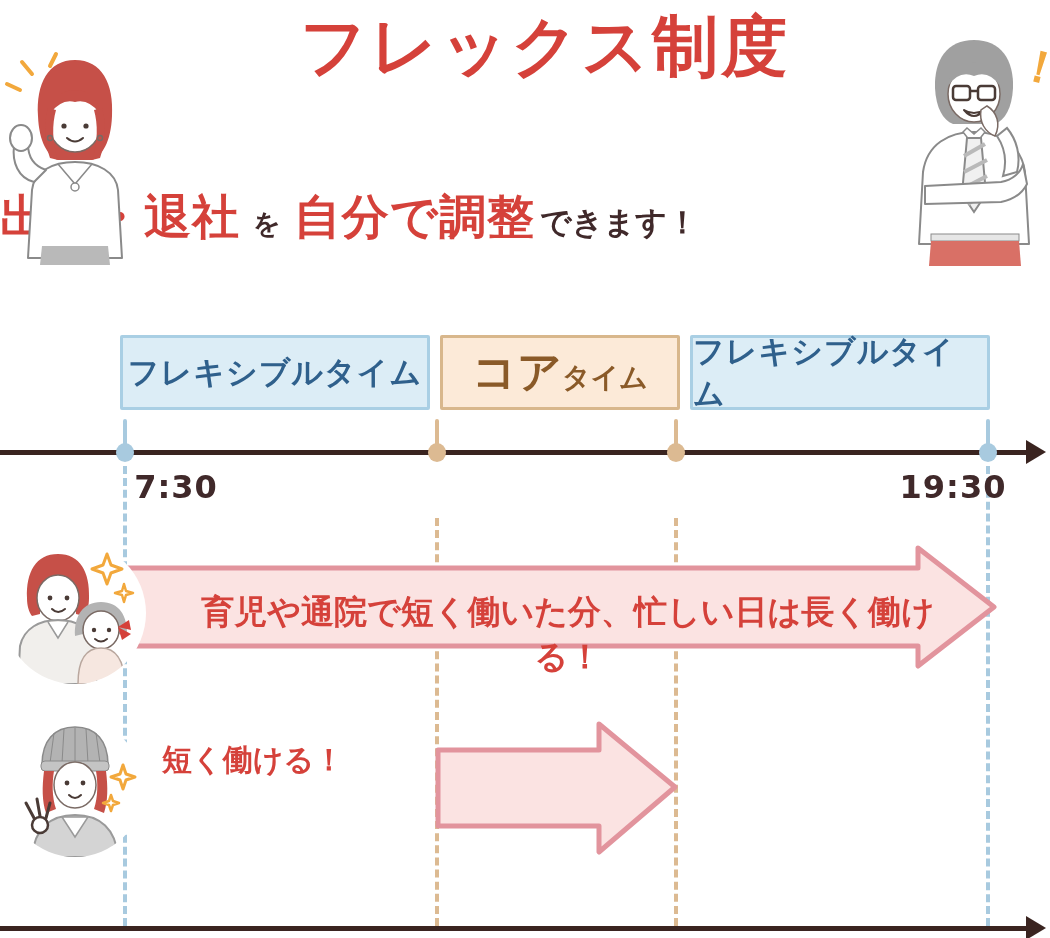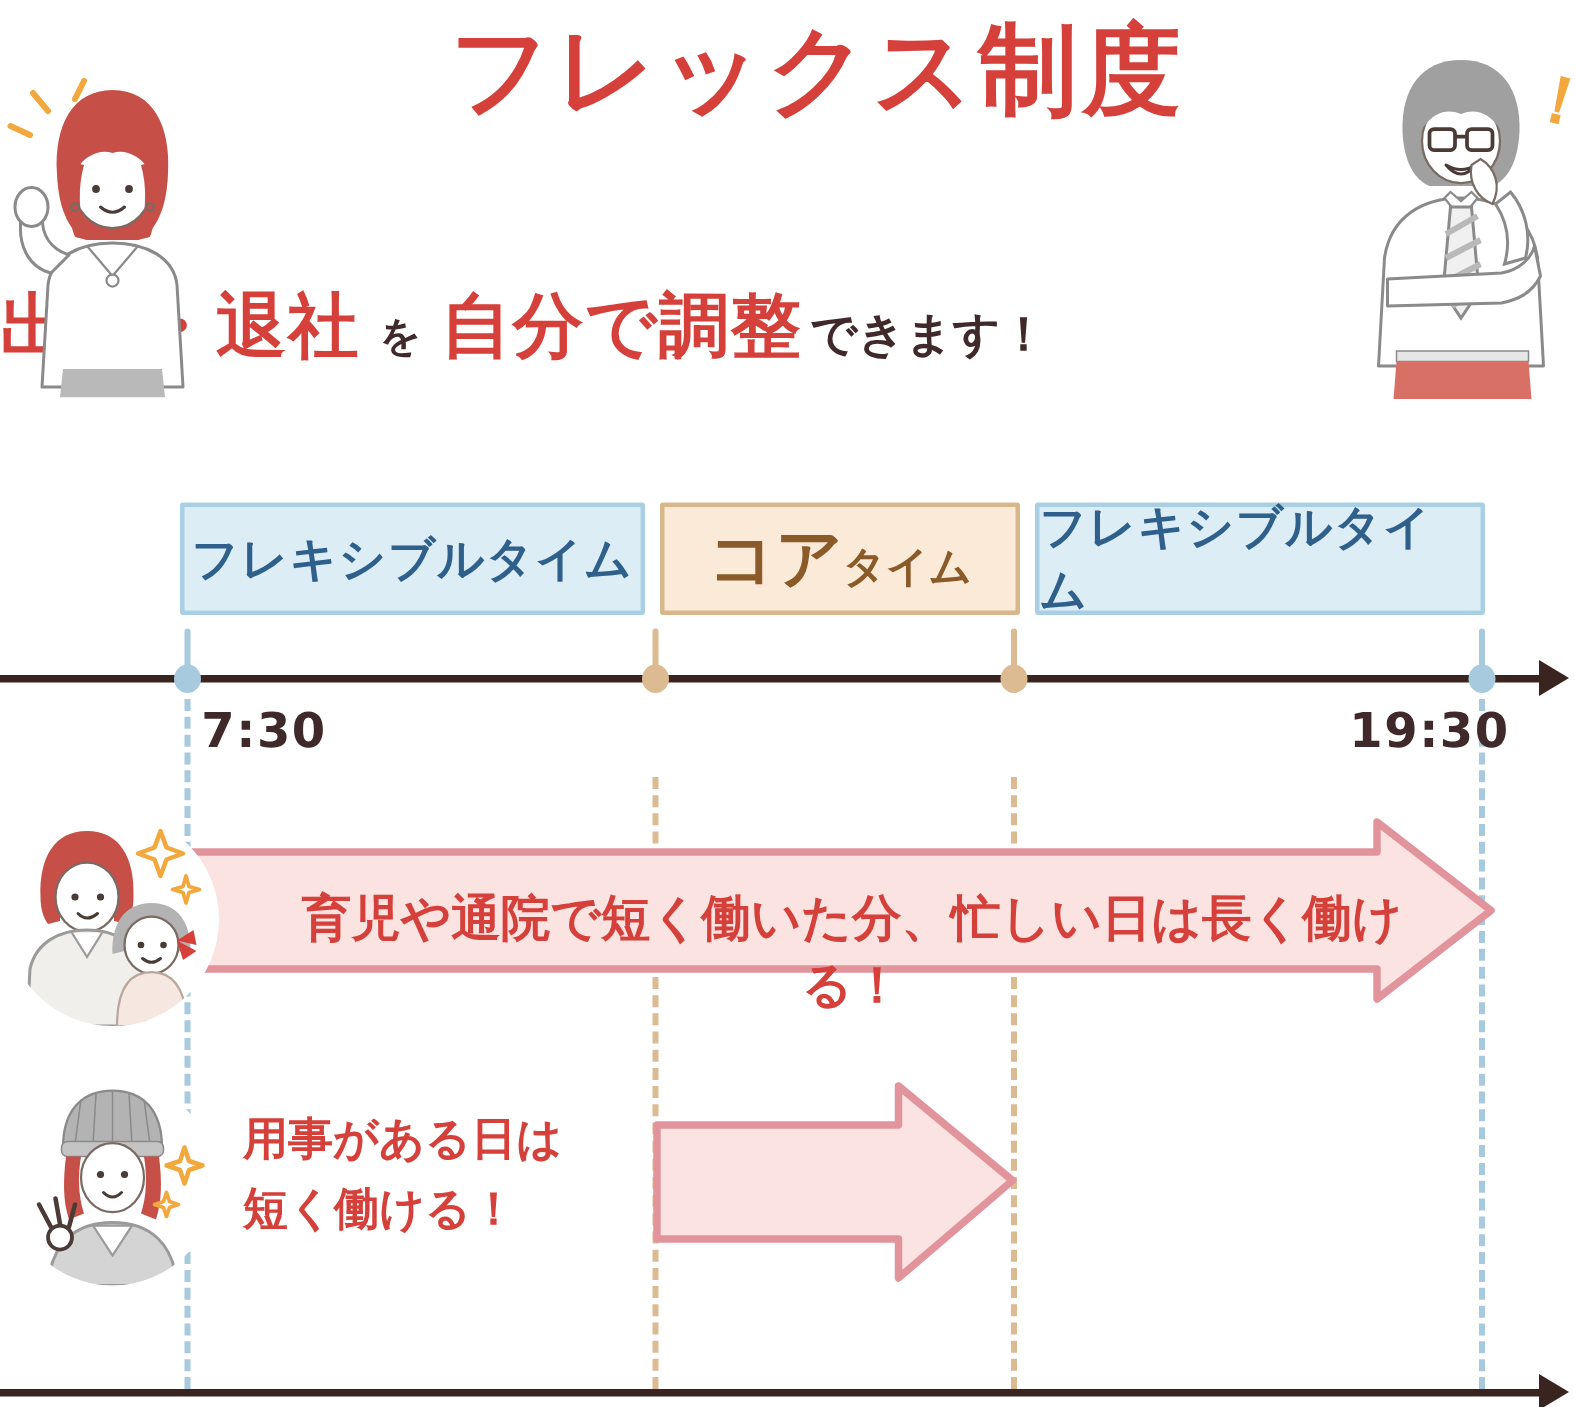--- a/index.html
+++ b/index.html
@@ -160,21 +160,20 @@
 
   <svg class="arrow1" width="880" height="124" viewBox="0 0 880 124">
     <polygon points="3,23 800,23 800,3 876,62 800,121 800,101 3,101" fill="#fbe3e2" stroke="#e2949d" stroke-width="5" stroke-linejoin="round"></polygon>
   </svg>
   <div class="arrow1-label">育児や通院で短く働いた分、忙しい日は長く働ける！</div>
 
   <svg class="arrow2" width="246" height="134" viewBox="0 0 246 134">
     <polygon points="3,29 164,29 164,3 240,66 164,131 164,105 3,105" fill="#fbe3e2" stroke="#e2949d" stroke-width="5" stroke-linejoin="round"></polygon>
   </svg>
   <div class="arrow2-label">
-    <div>用事がある日は</div>
     <div>短く働ける！</div>
   </div>
 
   <div class="avatar avatar1">
     <svg width="142" height="142" viewBox="0 0 142 142">
       <g stroke="#f2a83c" fill="none" stroke-linejoin="round">
         <path d="M103,12 L107,23 L118,27 L107,31 L103,42 L99,31 L88,27 L99,23 Z" stroke-width="3"></path>
         <path d="M120,42 L122,49 L129,51 L122,53 L120,60 L118,53 L111,51 L118,49 Z" stroke-width="2.5"></path>
       </g>
       <path d="M54,12 C32,12 22,30 23,56 C23,64 25,70 28,74 L36,72 L36,48 C42,36 66,36 72,48 L72,72 L80,74 C83,70 85,64 85,56 C86,30 76,12 54,12 Z" fill="#c65048"></path>

